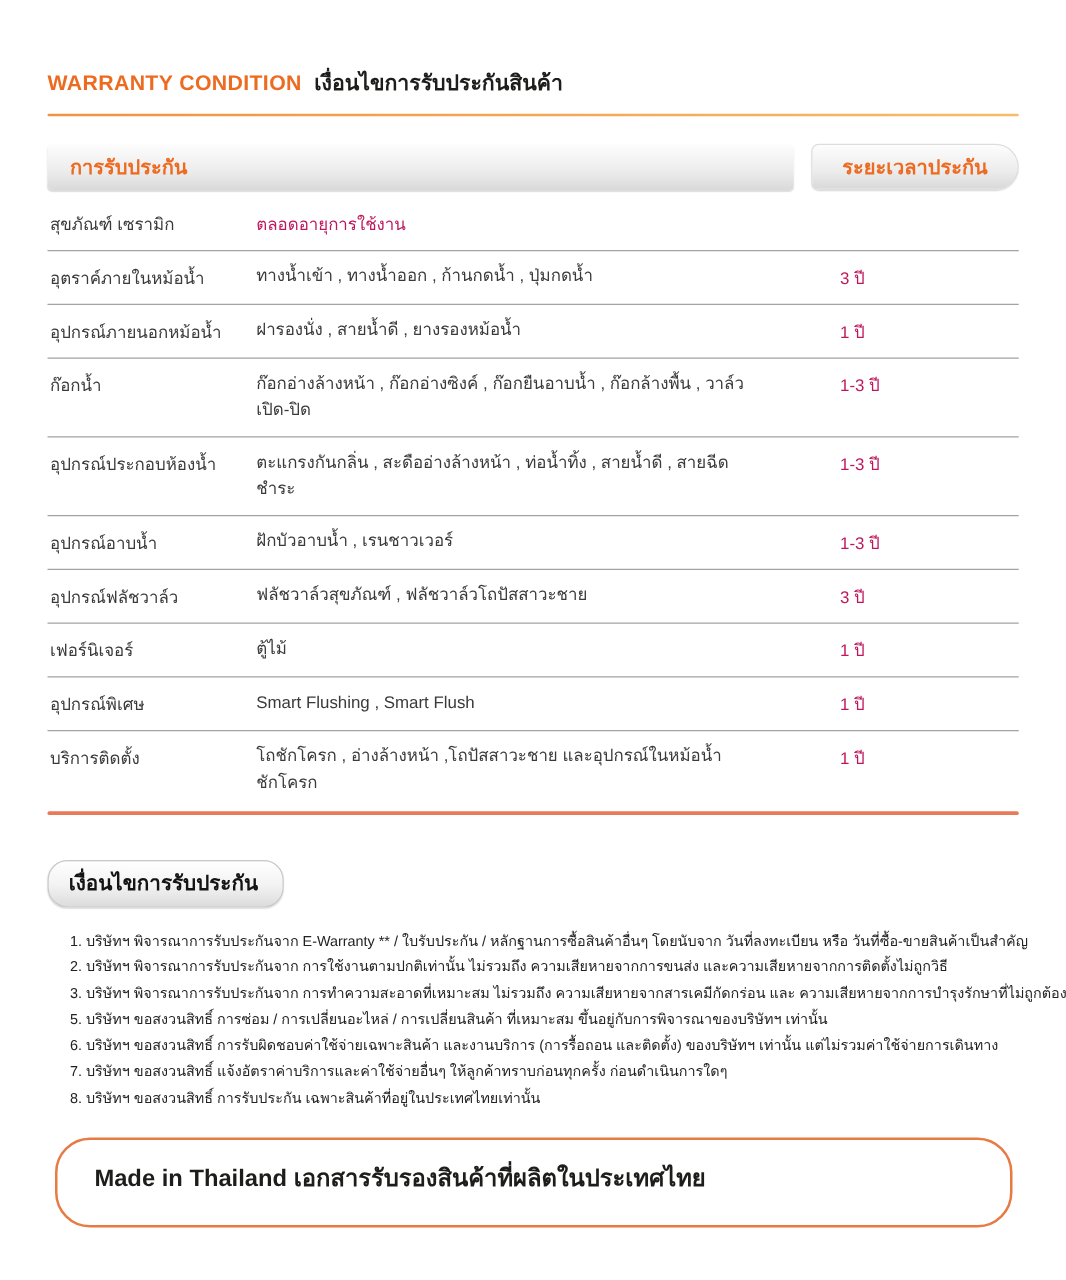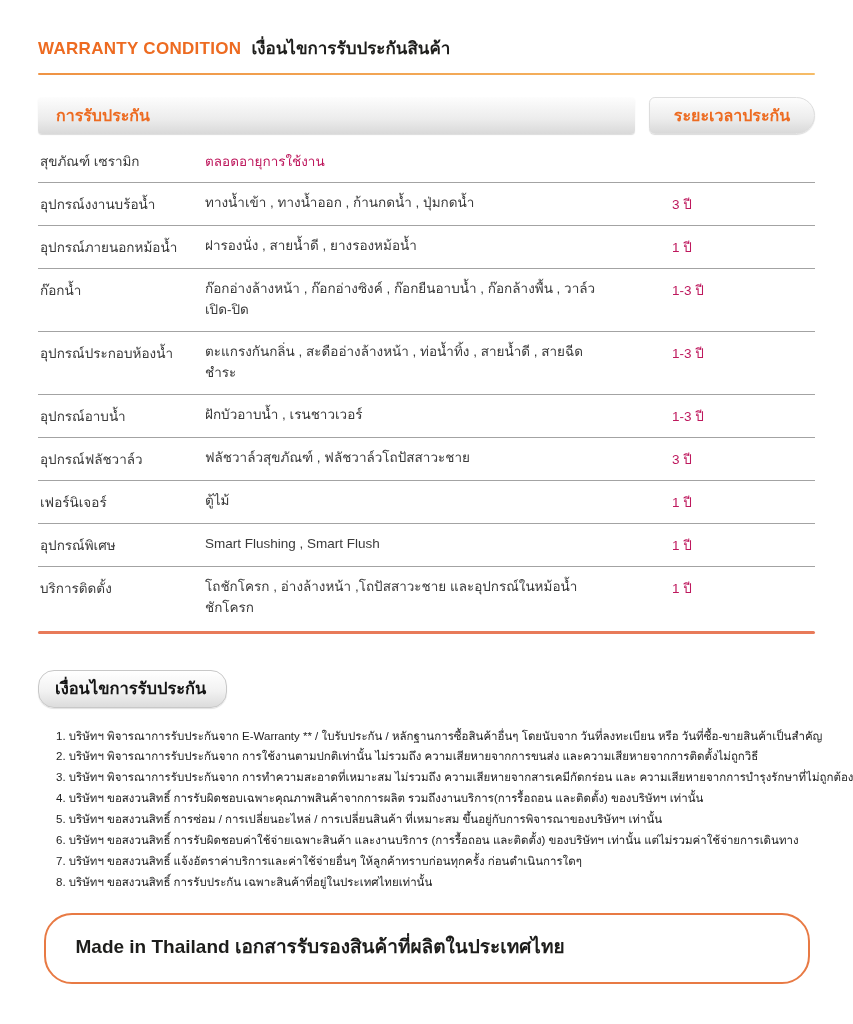--- a/index.html
+++ b/index.html
@@ -3,21 +3,21 @@
 <meta charset="utf-8">
 <style>
   * { margin:0; padding:0; box-sizing:border-box; }
   html,body { background:#ffffff; }
   body {
     width:853px; height:1024px;
     font-family:"Liberation Sans","DejaVu Sans",sans-serif;
     color:#2e2e2e;
     overflow:hidden;
   }
-  .page { width:853px; height:1024px; padding:34px 38px 20px 38px; background:#fff; }
+  .page { width:853px; height:1024px; padding:52px 38px 20px 38px; background:#fff; }
 
   
   .title-row { display:flex; align-items:baseline; gap:10px; }
   .title-en { color:#ed6b21; font-weight:bold; font-size:17px; letter-spacing:.3px; }
   .title-th { color:#1d1d1b; font-size:17px; font-weight:600; }
   .title-rule { height:2px; background:linear-gradient(90deg,#ef9344,#f6bc67); margin-top:12px; border-radius:1px; }
 
   
   .section-pill {
     display:inline-block;
@@ -87,21 +87,21 @@
       <div class="head-bar">การรับประกัน</div>
       <div class="head-pill right">ระยะเวลาประกัน</div>
     </div>
 
     <div class="tbody">
       <div class="trow">
         <div class="c1">สุขภัณฑ์ เซรามิก</div>
         <div class="c3">ตลอดอายุการใช้งาน</div>
       </div>
       <div class="trow">
-        <div class="c1">อุปกรณ์งงานบร้อน้ำ</div>
+        <div class="c1">อุตราค์ภายในหม้อน้ำ</div>
         <div class="c2">ทางน้ำเข้า , ทางน้ำออก , ก้านกดน้ำ , ปุ่มกดน้ำ</div>
         <div class="c3">3 ปี</div>
       </div>
       <div class="trow">
         <div class="c1">อุปกรณ์ภายนอกหม้อน้ำ</div>
         <div class="c2">ฝารองนั่ง , สายน้ำดี , ยางรองหม้อน้ำ</div>
         <div class="c3">1 ปี</div>
       </div>
       <div class="trow">
         <div class="c1">ก๊อกน้ำ</div>
@@ -142,21 +142,20 @@
     <div class="tbl-bottom-line"></div>
   </div>
 
   
   <div class="cond-wrap">
     <div class="section-pill">เงื่อนไขการรับประกัน</div>
     <div class="cond-list">
       <div class="cond-item">1. บริษัทฯ พิจารณาการรับประกันจาก E-Warranty ** / ใบรับประกัน / หลักฐานการซื้อสินค้าอื่นๆ โดยนับจาก วันที่ลงทะเบียน หรือ วันที่ซื้อ-ขายสินค้าเป็นสำคัญ</div>
       <div class="cond-item">2. บริษัทฯ พิจารณาการรับประกันจาก การใช้งานตามปกติเท่านั้น ไม่รวมถึง ความเสียหายจากการขนส่ง และความเสียหายจากการติดตั้งไม่ถูกวิธี</div>
       <div class="cond-item">3. บริษัทฯ พิจารณาการรับประกันจาก การทำความสะอาดที่เหมาะสม ไม่รวมถึง ความเสียหายจากสารเคมีกัดกร่อน และ ความเสียหายจากการบำรุงรักษาที่ไม่ถูกต้อง</div>
-      <div class="cond-item">4. บริษัทฯ ขอสงวนสิทธิ์ การรับผิดชอบเฉพาะคุณภาพสินค้าจากการผลิต รวมถึงงานบริการ(การรื้อถอน และติดตั้ง) ของบริษัทฯ เท่านั้น</div>
       <div class="cond-item">5. บริษัทฯ ขอสงวนสิทธิ์ การซ่อม / การเปลี่ยนอะไหล่ / การเปลี่ยนสินค้า ที่เหมาะสม ขึ้นอยู่กับการพิจารณาของบริษัทฯ เท่านั้น</div>
       <div class="cond-item">6. บริษัทฯ ขอสงวนสิทธิ์ การรับผิดชอบค่าใช้จ่ายเฉพาะสินค้า และงานบริการ (การรื้อถอน และติดตั้ง) ของบริษัทฯ เท่านั้น แต่ไม่รวมค่าใช้จ่ายการเดินทาง</div>
       <div class="cond-item">7. บริษัทฯ ขอสงวนสิทธิ์ แจ้งอัตราค่าบริการและค่าใช้จ่ายอื่นๆ ให้ลูกค้าทราบก่อนทุกครั้ง  ก่อนดำเนินการใดๆ</div>
       <div class="cond-item">8. บริษัทฯ ขอสงวนสิทธิ์ การรับประกัน เฉพาะสินค้าที่อยู่ในประเทศไทยเท่านั้น</div>
     </div>
   </div>
 
   
   <div class="mit-box">
     <div class="mit-heading">

